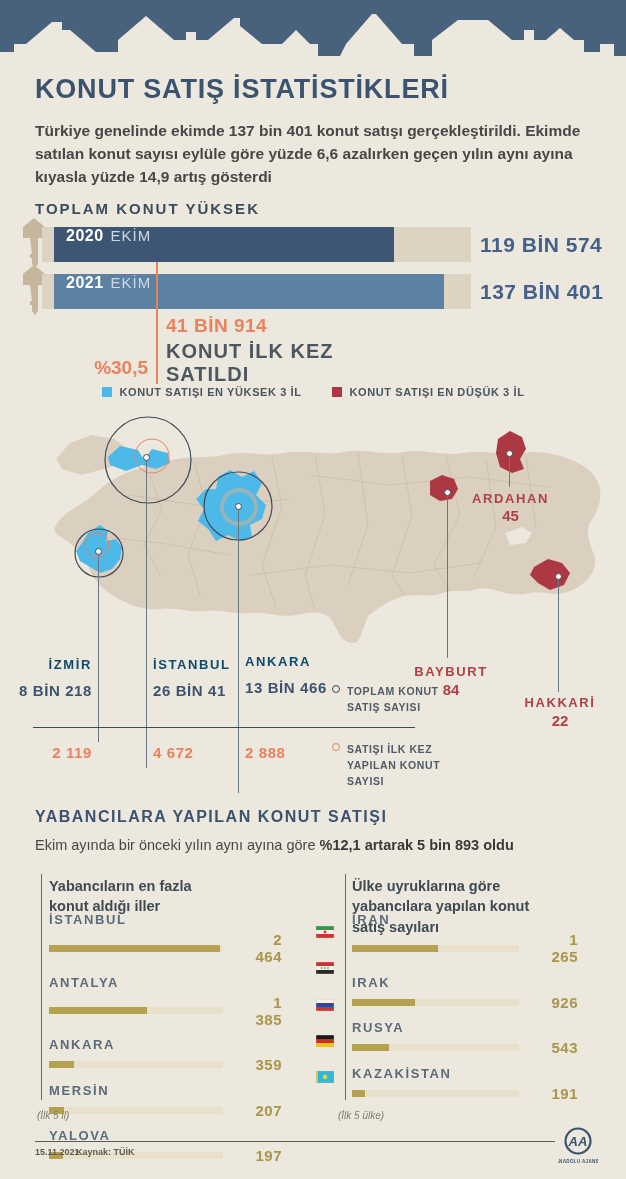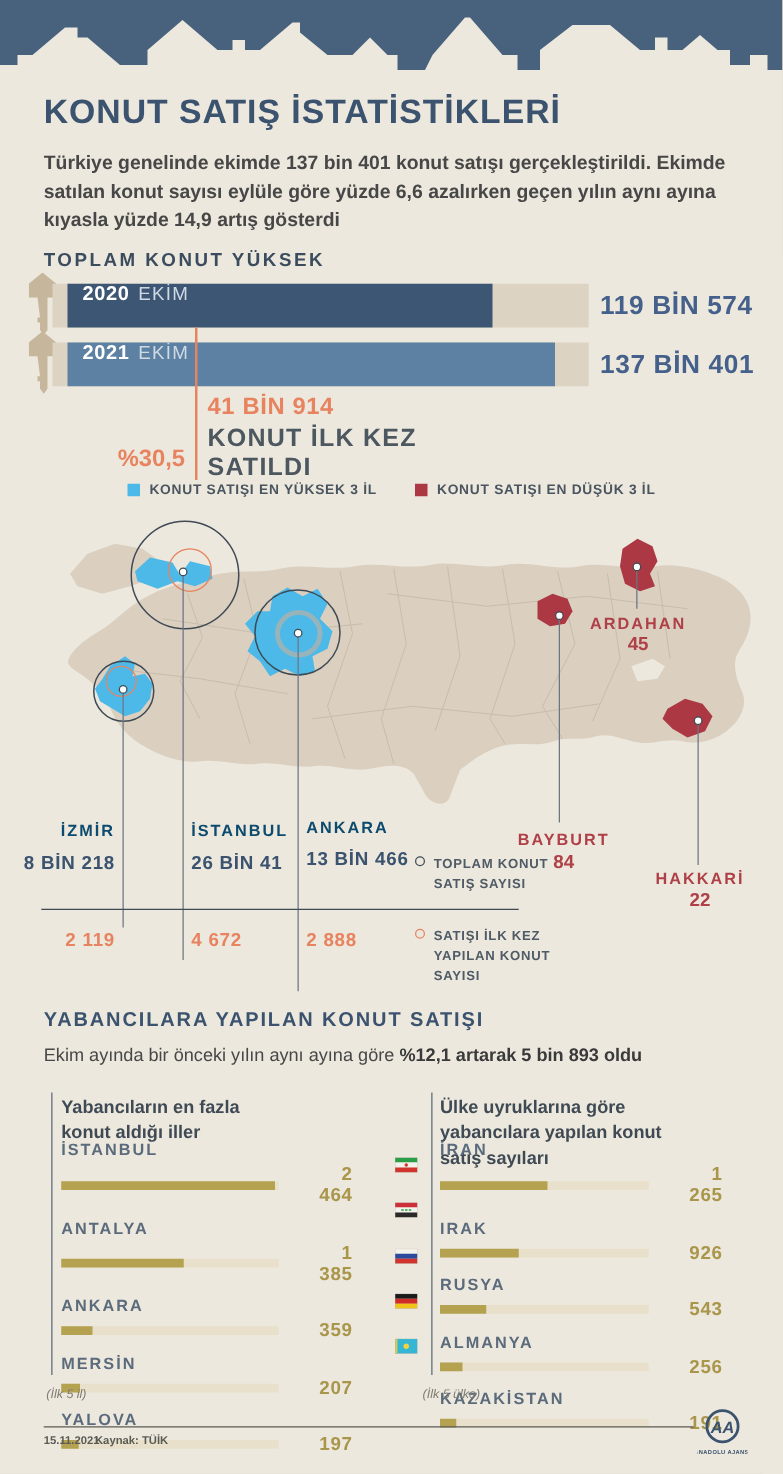--- a/index.html
+++ b/index.html
@@ -322,29 +322,20 @@
     <div class="brow">
       <div class="brow-label">RUSYA</div>
       <div class="brow-line">
           <div class="btrack" style="width:193px">
             <div class="bfill" style="width: 22%;"></div>
           </div>
           <div class="bval">543</div>
         </div>
     </div>
     <div class="brow">
-      <div class="brow-label">ALMANYA</div>
-      <div class="brow-line">
-          <div class="btrack" style="width:193px">
-            <div class="bfill" style="width: 10.5%;"></div>
-          </div>
-          <div class="bval">256</div>
-        </div>
-    </div>
-    <div class="brow">
       <div class="brow-label">KAZAKİSTAN</div>
       <div class="brow-line">
           <div class="btrack" style="width:193px">
             <div class="bfill" style="width: 8%;"></div>
           </div>
           <div class="bval">191</div>
         </div>
     </div>
   </div>
   <div class="abs footnote" style="left:338px;top:1110px">(İlk 5 ülke)</div>

